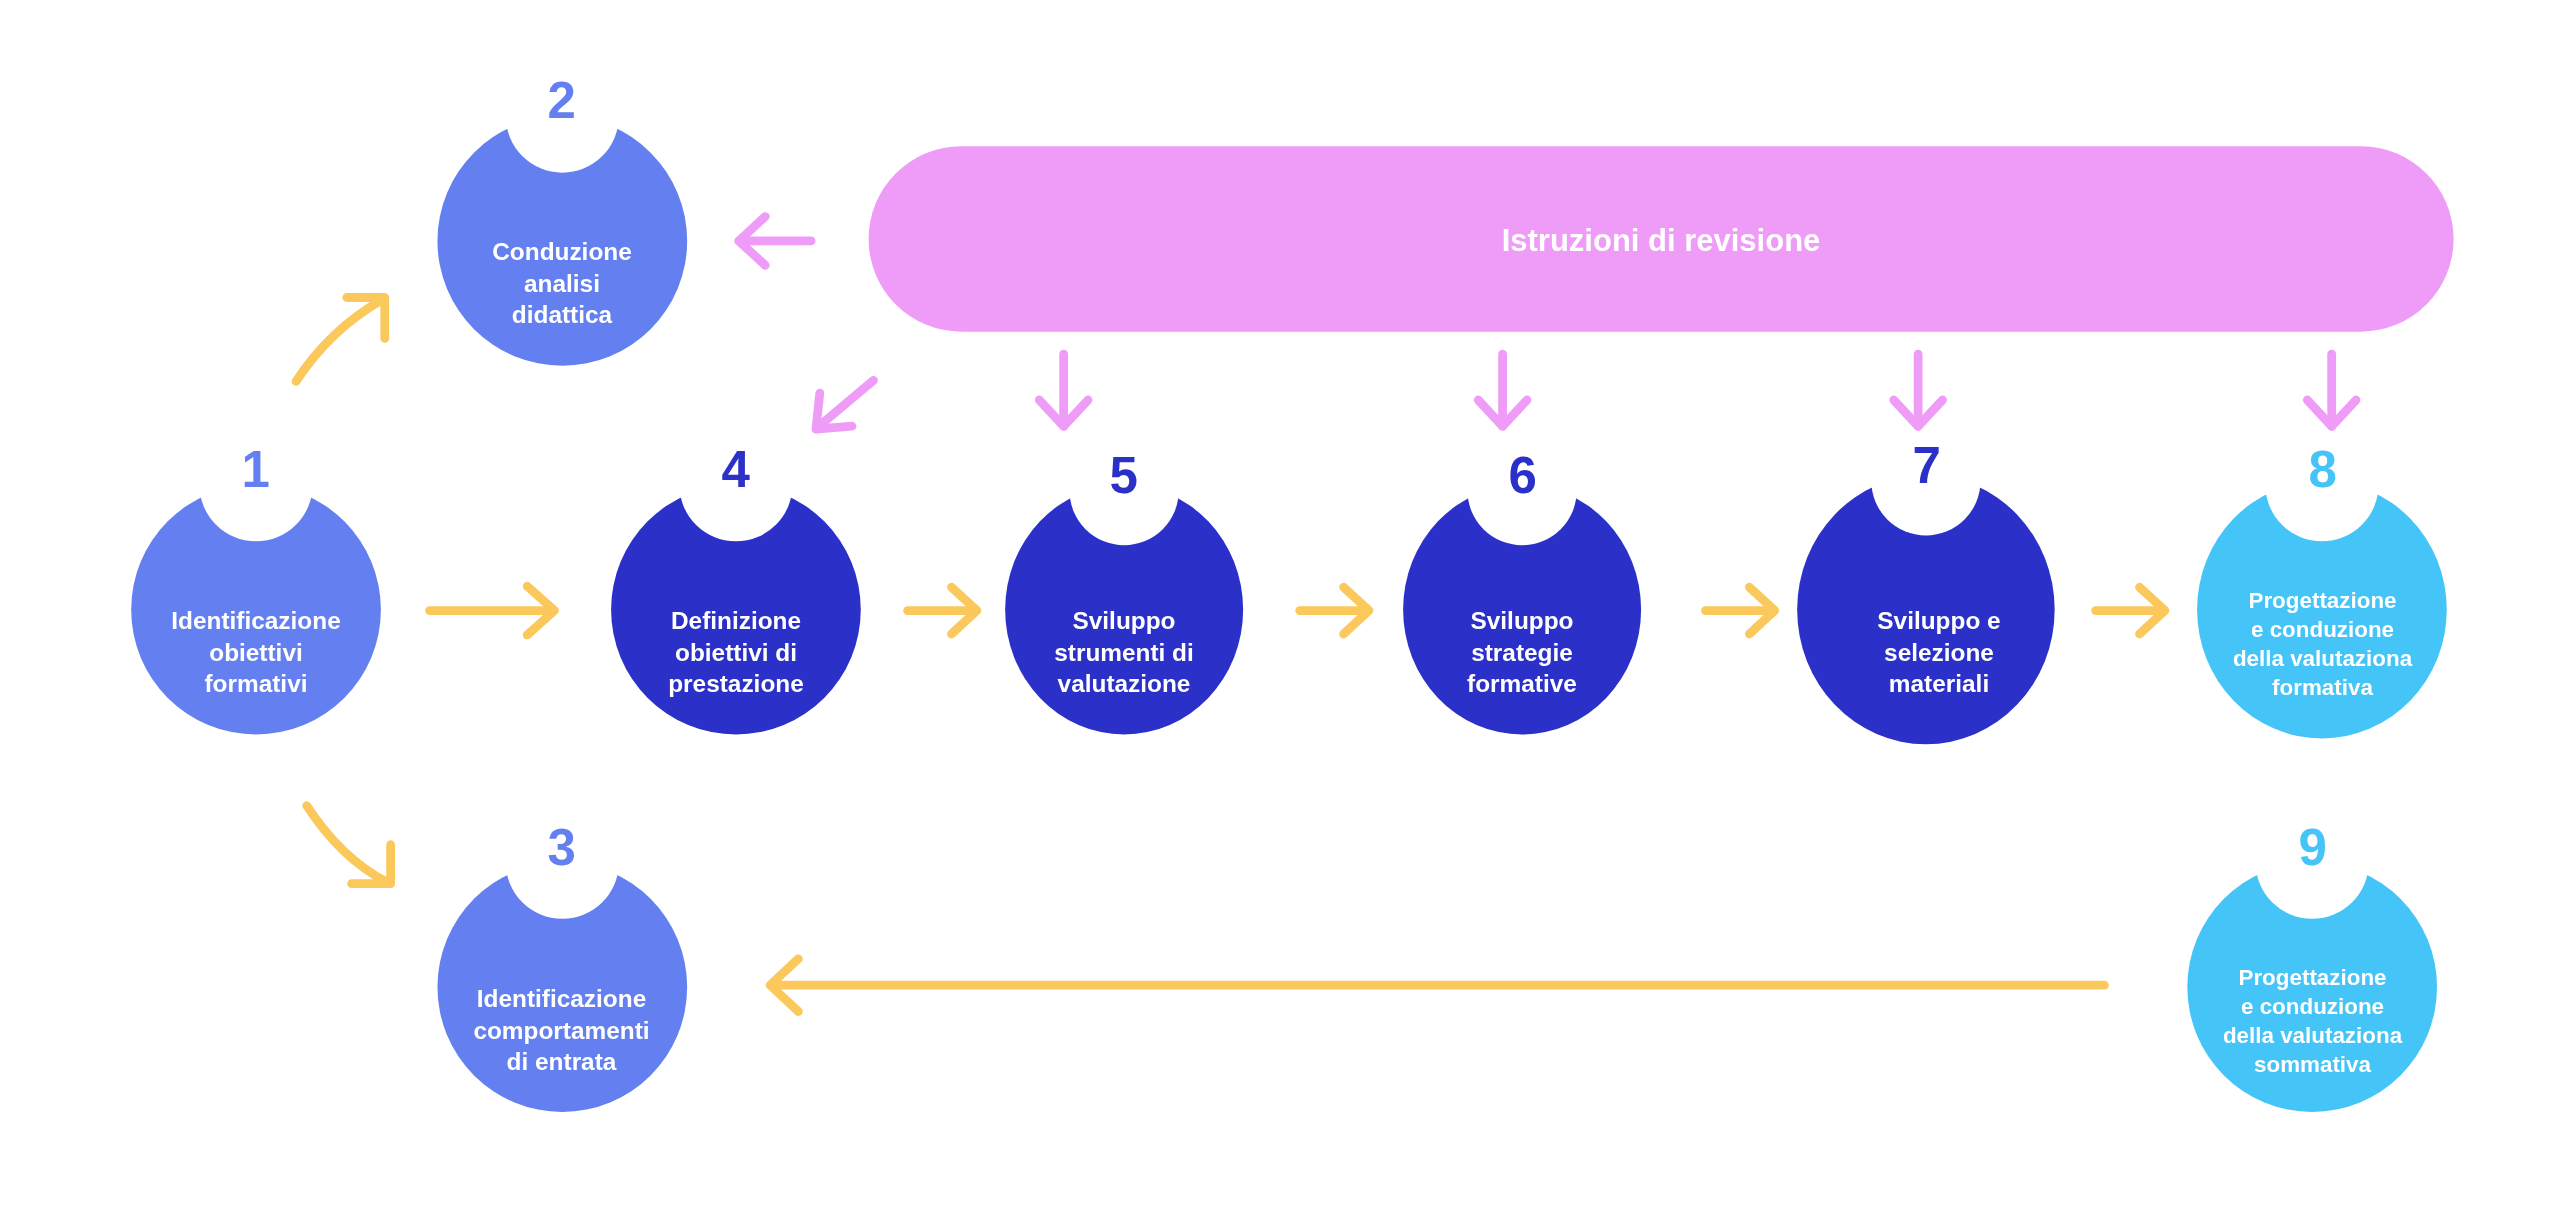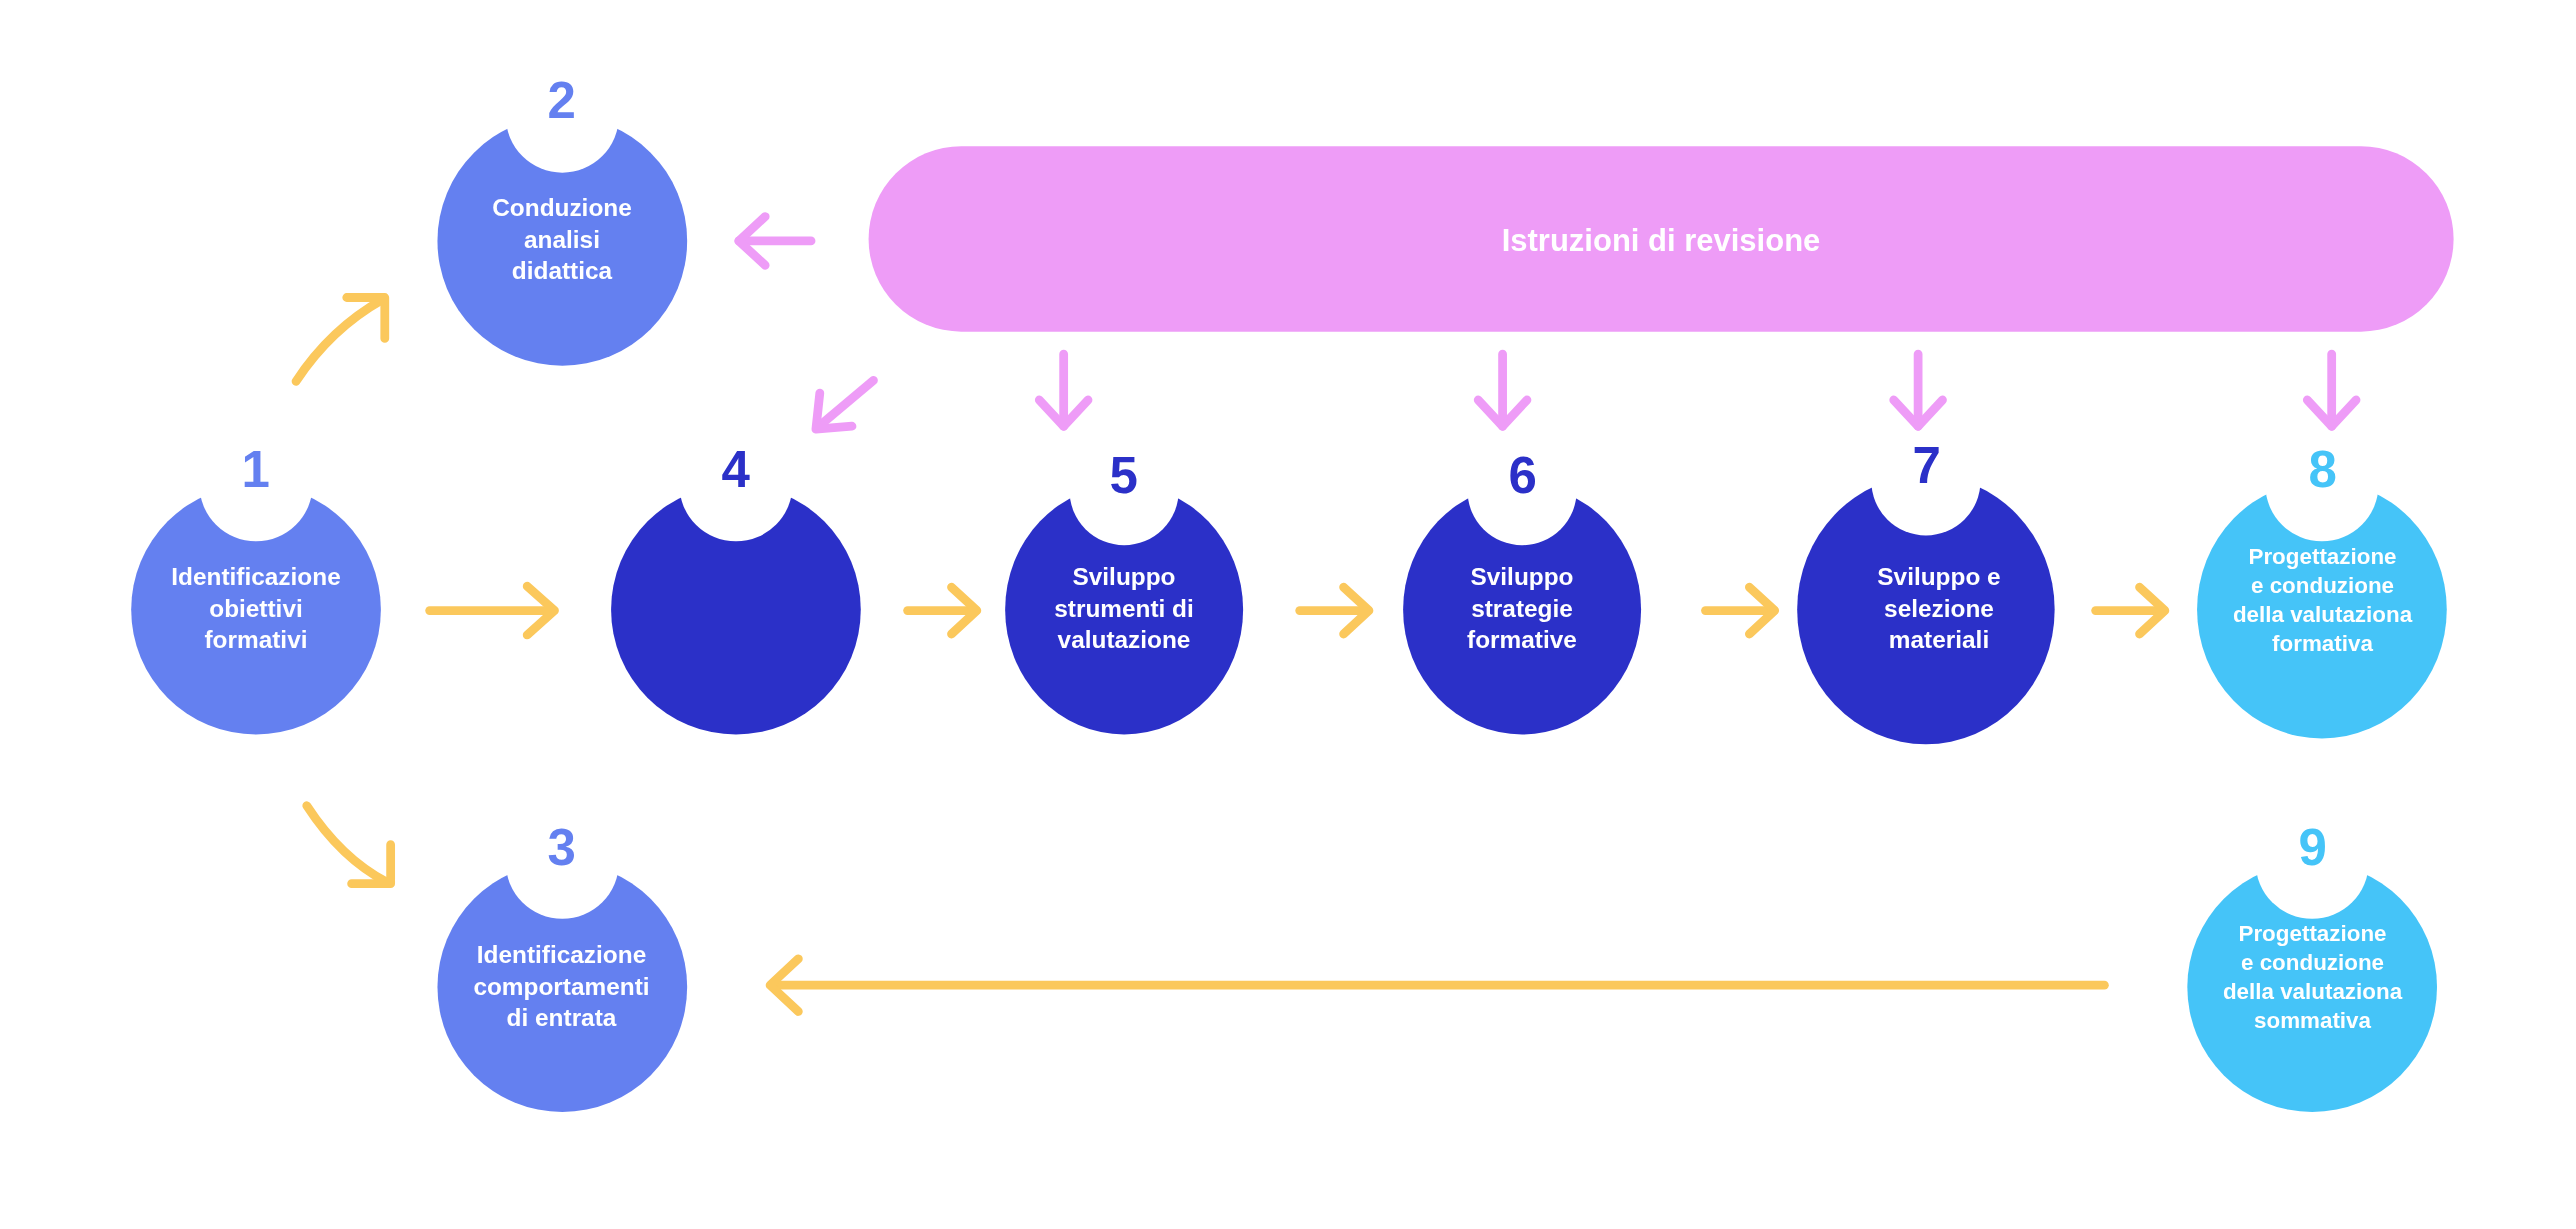--- a/index.html
+++ b/index.html
@@ -41,20 +41,21 @@
     white-space: nowrap;
   }
   .node-label {
     position: absolute;
     text-align: center;
     color: #ffffff;
     font-weight: 700;
     font-size: 24.4px;
     line-height: 1.30;
     white-space: pre-line;
+    margin-top: 44px;
   }
   .banner-label {
     position: absolute;
     text-align: center;
     color: #ffffff;
     font-weight: 700;
     font-size: 31px;
     line-height: 1.2;
     white-space: nowrap;
   }
@@ -226,20 +227,23 @@
   <div class="node-label" style="left:435px; top:192px; width:254px;">Conduzione
 analisi
 didattica</div>
 
   <div class="node-num" style="left:464px; top:822px; width:195px; color:#6480f0;">3</div>
   <div class="node-label" style="left:430px; top:939px; width:263px;">Identificazione
 comportamenti
 di entrata</div>
 
   <div class="node-num" style="left:638px; top:444px; width:195px; color:#2b30c8;">4</div>
+  <div class="node-label" style="left:609px; top:561px; width:254px;">Definizione
+obiettivi di
+prestazione</div>
 
   <div class="node-num" style="left:1026px; top:450px; width:195px; color:#2b30c8;">5</div>
   <div class="node-label" style="left:997px; top:561px; width:254px;">Sviluppo
 strumenti di
 valutazione</div>
 
   <div class="node-num" style="left:1425px; top:450px; width:195px; color:#2b30c8;">6</div>
   <div class="node-label" style="left:1395px; top:561px; width:254px;">Sviluppo
 strategie
 formative</div>

